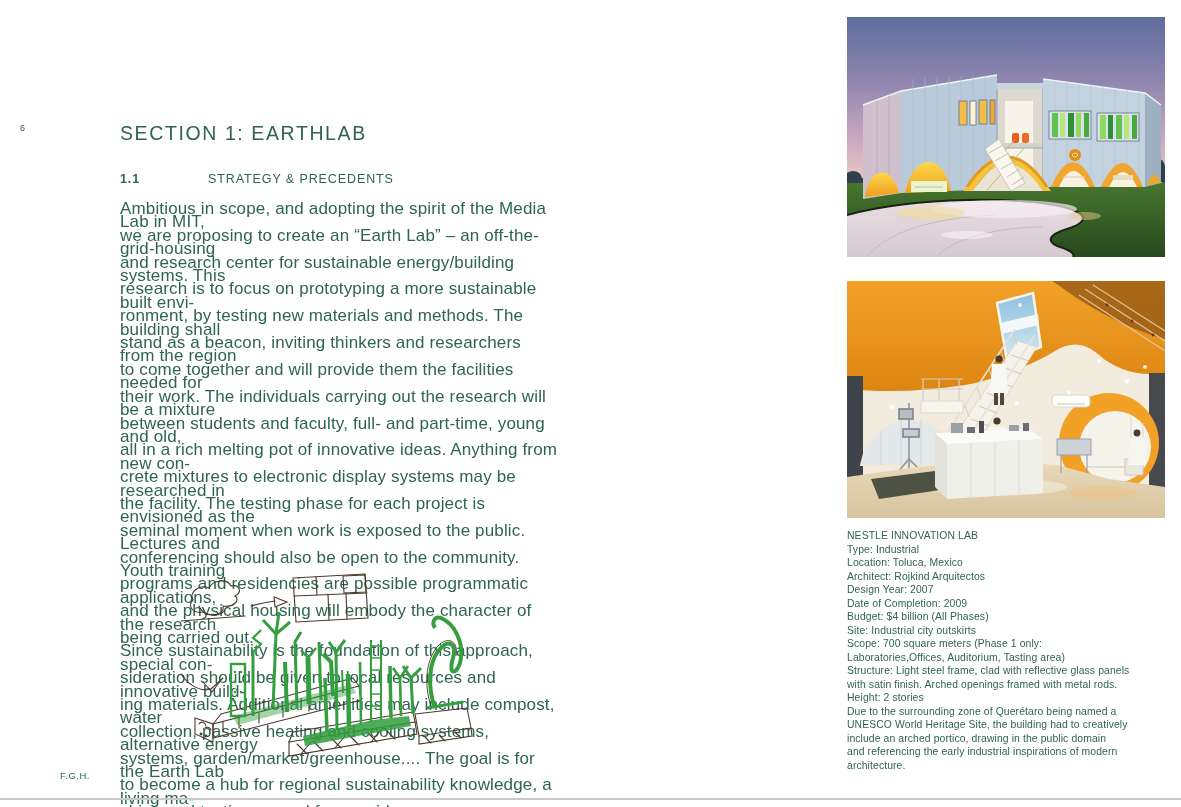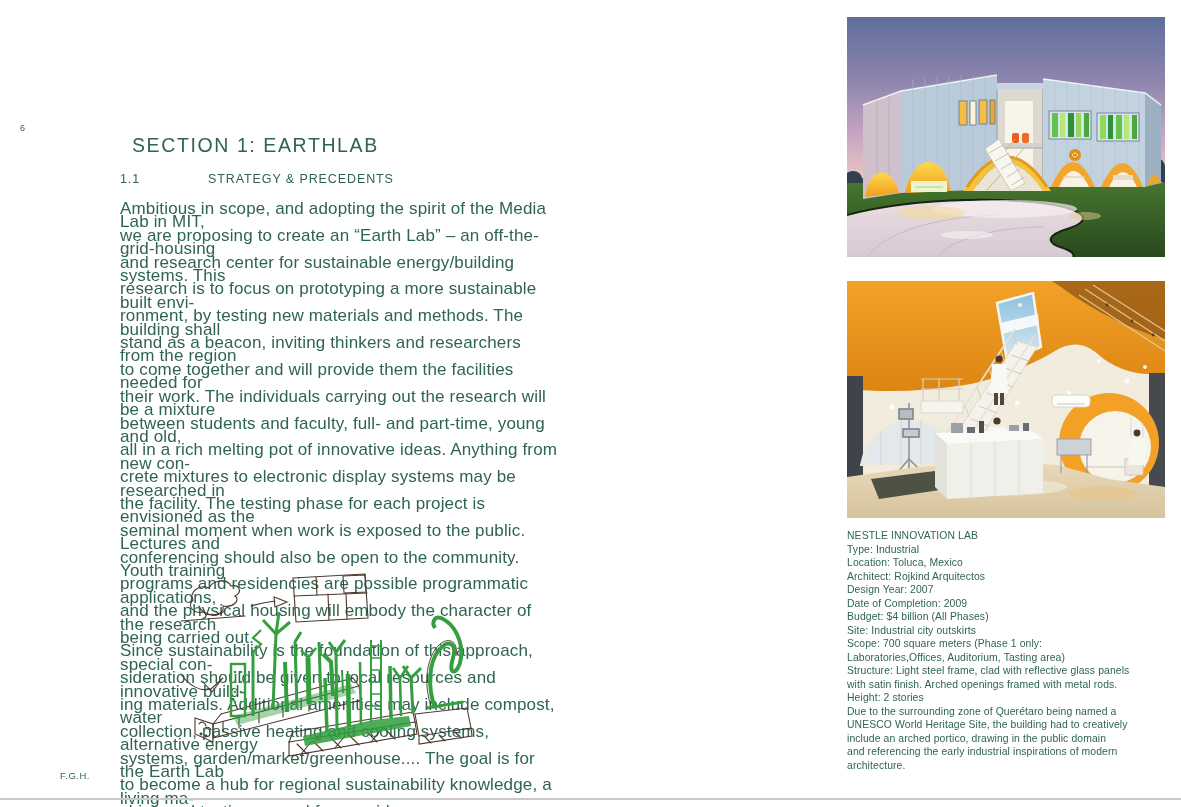--- a/index.html
+++ b/index.html
@@ -5,24 +5,24 @@
   html,body{margin:0;padding:0;}
   body{
     width:1181px;height:807px;position:relative;background:#ffffff;
     font-family:"Liberation Sans", sans-serif;overflow:hidden;
   }
   .abs{position:absolute;}
   .green{color:#2e6450;}
   #page-number{left:20px;top:123px;font-size:9px;letter-spacing:.5px;}
   #section-heading{
     left:120px;top:122px;font-size:19.5px;font-weight:400;
-    letter-spacing:1.6px;margin:12px;
+    letter-spacing:1.6px;margin:0;
   }
   #subheading{left:120px;top:172px;font-size:12.5px;letter-spacing:.9px;}
-  #subheading .subnum{display:inline-block;width:88px;}
+  #subheading .subnum{display:inline-block;width:88px;font-weight:bold;}
   #body-text{
     left:120px;top:202px;width:440px;font-size:17px;line-height:13.4px;
     letter-spacing:.15px;white-space:pre-line;
   }
   #sketch{left:175px;top:566px;width:305px;height:213px;}
   #footer-initials{left:20px;top:770px;font-size:9.5px;letter-spacing:.5px;padding-left:40px;}
   .photo{left:847px;width:318px;overflow:hidden;}
   #photo-exterior{top:17px;height:240px;}
   #photo-interior{top:281px;height:237px;}
   #caption{

